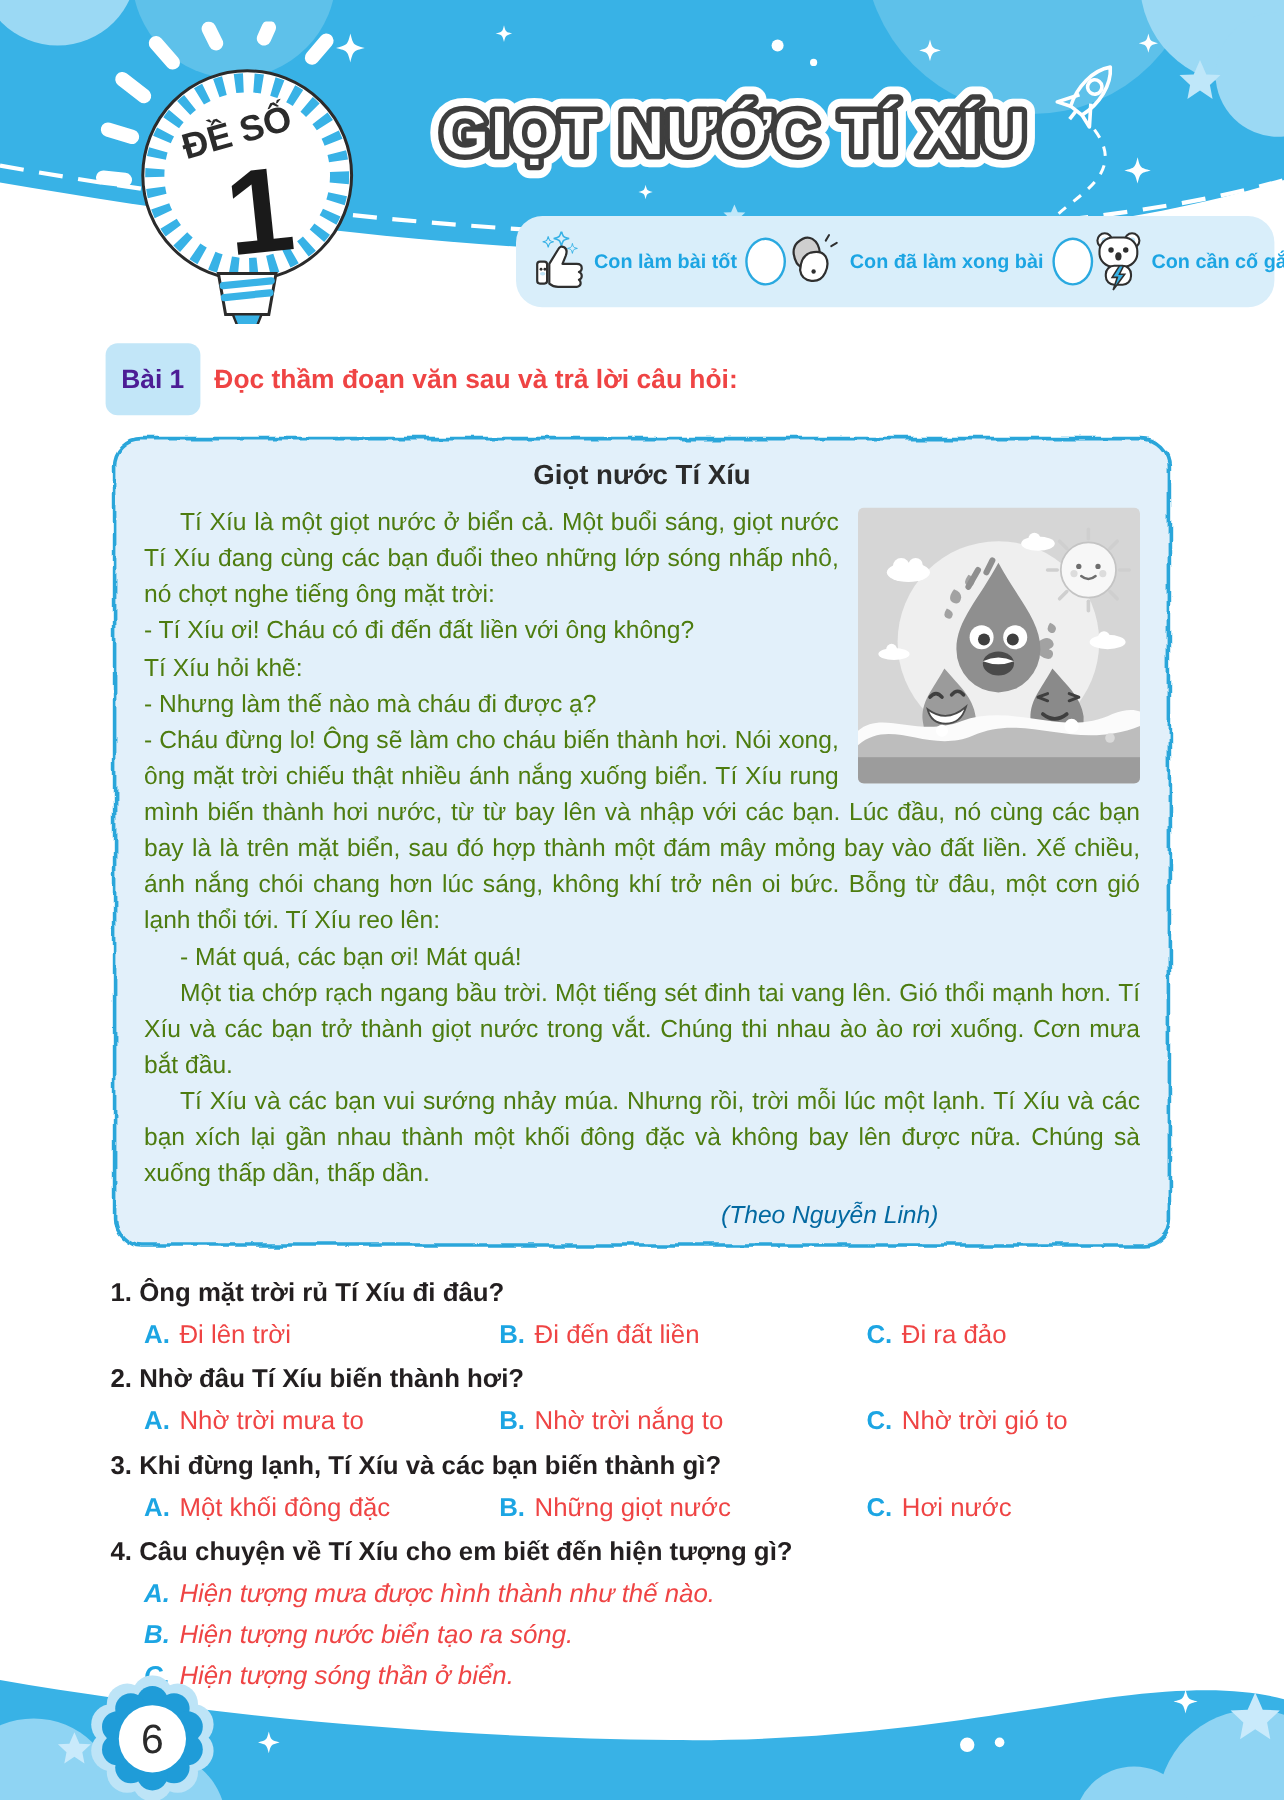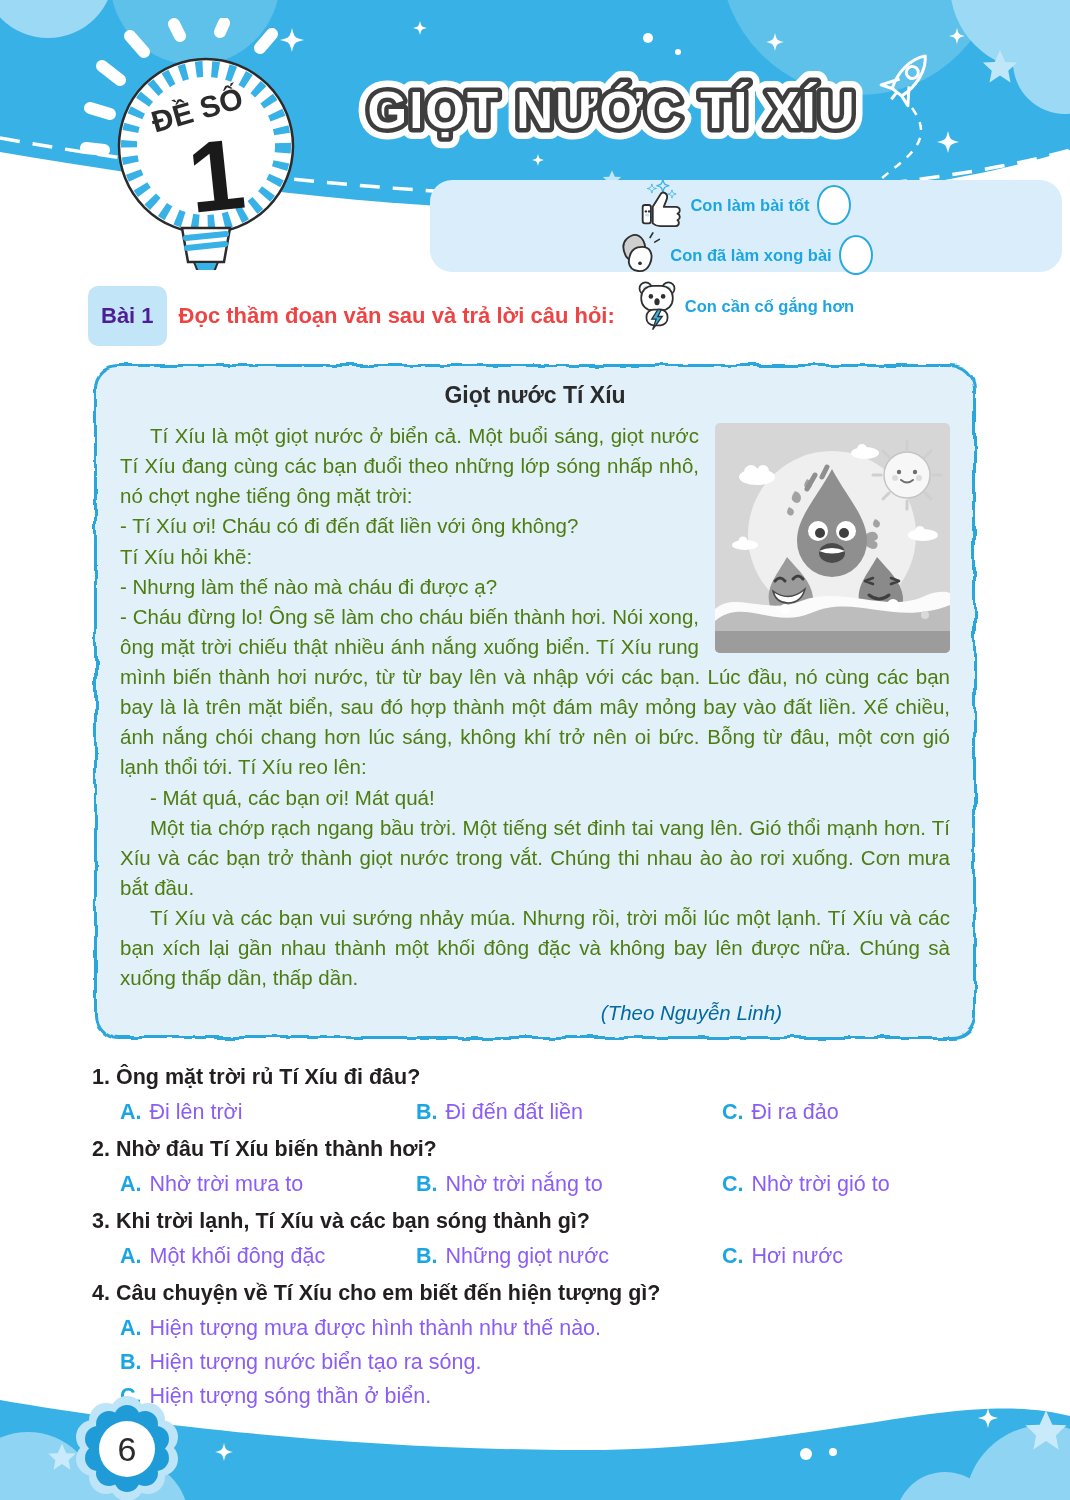--- a/index.html
+++ b/index.html
@@ -5,23 +5,23 @@
   html,body{margin:0;padding:0;}
   body{
     width:1070px;height:1500px;position:relative;overflow:hidden;
     background:#ffffff;font-family:"Liberation Sans",sans-serif;color:#414042;
   }
   
   .header{position:relative;width:1070px;height:266px;}
   .header svg.hbg{position:absolute;left:0;top:0;}
   .bulb{position:absolute;left:80px;top:18px;width:252px;height:252px;}
   .ribbon{
-    position:absolute;left:430px;top:180px;right:8px;height:92px;
+    position:absolute;left:430px;top:180px;right:8px;height:76px;
     background:#d9eefa;border-radius:22px;display:flex;align-items:center;
-    justify-content:space-between;padding:0 16px 0 14px;box-sizing:border-box;flex-direction:column;
+    justify-content:space-between;padding:0 16px 0 14px;box-sizing:border-box;
   }
   .check-group{display:flex;align-items:center;gap:7px;}
   .check-label{color:#1ca5e3;font-weight:bold;font-size:16.5px;white-space:nowrap;}
   .check-oval{width:30px;height:36px;border:2.5px solid #2aa9e0;border-radius:50%;background:#fff;flex:0 0 auto;}
   
   .bai-row{display:flex;align-items:center;gap:12px;margin:20px 0 0 88px;}
   .bai-badge{background:#c2e6f8;color:#4c1d95;font-weight:bold;font-size:22px;
     padding:17px 13px;border-radius:10px;}
   .bai-instruction{font-weight:bold;font-size:22px;color:#ef4444;}
   
@@ -35,23 +35,23 @@
   .story-content p{margin:0;font-size:20.5px;line-height:1.47;text-align:justify;color:#4d7c0f;}
   .story-content p.indent{text-indent:30px;}
   .attribution{font-style:italic;font-size:20.5px;color:#0369a1;text-align:right;
     margin:8px 168px 2px 0;}
   
   .questions{margin:24px 0 0 92px;width:884px;}
   .q-title{font-weight:bold;font-size:21.5px;color:#231f20;margin-top:12px;}
   .q-num{margin-right:6px;}
   .opts{margin:10px 0 4px 28px;font-size:21.5px;}
   .opts.cols{display:grid;grid-template-columns:296px 306px auto;}
-  .opts.stack .opt{margin-bottom:9px;}
+  .opts.stack .opt{margin-bottom:9px;font-style:italic;}
   .letter{color:#1ca5e3;font-weight:bold;margin-right:8px;}
-  .opt-text{color:#8b5cf6;}
+  .opt-text{color:#ef4444;}
   
   .footer{position:absolute;left:0;bottom:0;width:1070px;height:130px;}
   .page-badge{position:absolute;left:74px;top:1396px;width:106px;height:106px;}
 </style>
 </head>
 <body>
 
 <svg width="0" height="0" style="position:absolute" aria-hidden="true">
   <defs>
     <filter id="squiggle" x="-5%" y="-5%" width="110%" height="110%">
@@ -281,21 +281,21 @@
   <div class="question">
     <div class="q-title"><span class="q-num">2.</span><span>Nhờ đâu Tí Xíu biến thành hơi?</span></div>
     <div class="opts cols">
       <div class="opt"><span class="letter">A.</span><span class="opt-text">Nhờ trời mưa to</span></div>
       <div class="opt"><span class="letter">B.</span><span class="opt-text">Nhờ trời nắng to</span></div>
       <div class="opt"><span class="letter">C.</span><span class="opt-text">Nhờ trời gió to</span></div>
     </div>
   </div>
 
   <div class="question">
-    <div class="q-title"><span class="q-num">3.</span><span>Khi trời lạnh, Tí Xíu và các bạn sóng thành gì?</span></div>
+    <div class="q-title"><span class="q-num">3.</span><span>Khi đừng lạnh, Tí Xíu và các bạn biến thành gì?</span></div>
     <div class="opts cols">
       <div class="opt"><span class="letter">A.</span><span class="opt-text">Một khối đông đặc</span></div>
       <div class="opt"><span class="letter">B.</span><span class="opt-text">Những giọt nước</span></div>
       <div class="opt"><span class="letter">C.</span><span class="opt-text">Hơi nước</span></div>
     </div>
   </div>
 
   <div class="question">
     <div class="q-title"><span class="q-num">4.</span><span>Câu chuyện về Tí Xíu cho em biết đến hiện tượng gì?</span></div>
     <div class="opts stack">

